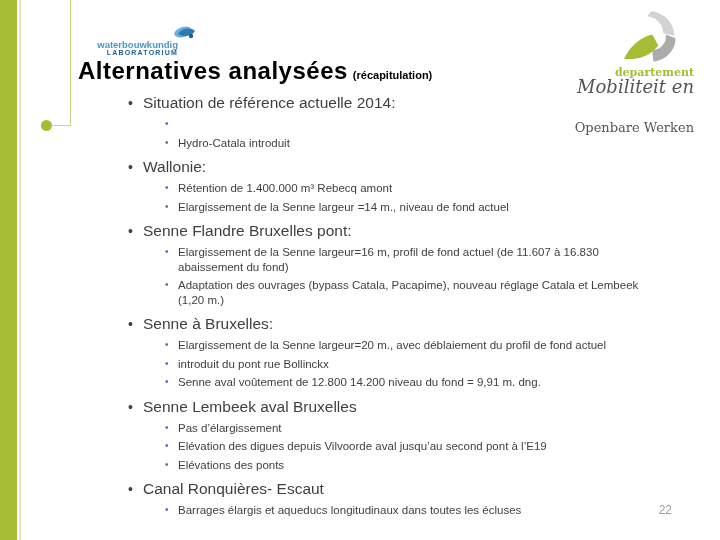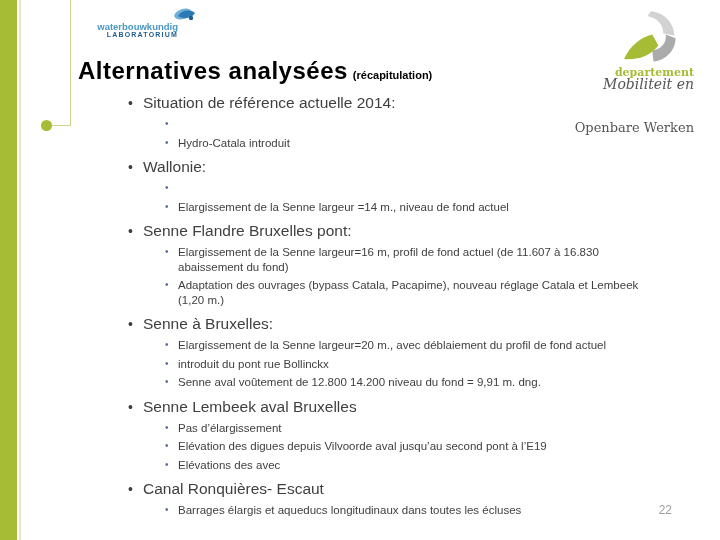--- a/index.html
+++ b/index.html
@@ -30,21 +30,21 @@
     position: absolute; left: 50px; top: 125px; width: 21px; height: 1px;
     background: #ccd78e;
   }
   .dot {
     position: absolute; left: 41px; top: 120px; width: 11px; height: 11px;
     border-radius: 50%; background: #a6bc34;
   }
 
   
   .wl-logo {
-    position: absolute; left: 78px; top: 8px; width: 110px; height: 34px;
+    position: absolute; left: 78px; top: 26px; width: 110px; height: 34px;
   }
   .wl-icon { position: absolute; right: -8px; top: -2px; }
   .wl-line1 {
     position: absolute; right: 10px; top: 13px;
     font-size: 9.5px; color: #4a97c4; font-weight: bold; white-space: nowrap;
   }
   .wl-line2 {
     position: absolute; right: 10px; top: 23px;
     font-size: 7px; color: #1d5f94; font-weight: bold; letter-spacing: 1.2px; white-space: nowrap;
   }
@@ -56,21 +56,21 @@
   }
   .mow-icon { position: absolute; right: 18px; top: 0; }
   .mow-dep {
     position: absolute; right: 8px; top: 56px;
     font-family: "DejaVu Serif", serif; 
     font-size: 11px; color: #a6bc34; font-weight: bold; white-space: nowrap;
   }
   .mow-l1 {
     position: absolute; right: 8px; top: 66px;
     font-family: "DejaVu Serif", serif; font-style: italic;
-    font-size: 14px; color: #555555; white-space: nowrap; margin-left: 44px;
+    font-size: 18px; color: #555555; white-space: nowrap; margin-left: 44px;
   }
   .mow-l2 {
     position: absolute; right: 8px; top: 81px;
     font-family: "DejaVu Serif", serif; 
     font-size: 13px; color: #555555; white-space: nowrap; margin-top: 29px;
   }
 
   
   .title-row {
     position: absolute; left: 78px; top: 57px; width: 520px;
@@ -164,20 +164,21 @@
       </div>
     </div>
 
     <div class="section-heading">
       <span class="h-bullet">•</span>
       <span>Wallonie:</span>
     </div>
     <div class="sub-items">
       <div class="sub-item">
         <span class="s-bullet">•</span>
+        <span>Rétention de 1.400.000 m³ Rebecq amont</span>
       </div>
       <div class="sub-item">
         <span class="s-bullet">•</span>
         <span>Elargissement de la Senne largeur =14 m., niveau de fond actuel</span>
       </div>
     </div>
 
     <div class="section-heading">
       <span class="h-bullet">•</span>
       <span>Senne Flandre Bruxelles pont:</span>
@@ -220,21 +221,21 @@
       <div class="sub-item">
         <span class="s-bullet">•</span>
         <span>Pas d’élargissement</span>
       </div>
       <div class="sub-item">
         <span class="s-bullet">•</span>
         <span>Elévation des digues depuis Vilvoorde aval  jusqu’au second pont  à l’E19</span>
       </div>
       <div class="sub-item">
         <span class="s-bullet">•</span>
-        <span>Elévations des avec</span>
+        <span>Elévations des ponts</span>
       </div>
     </div>
 
     <div class="section-heading">
       <span class="h-bullet">•</span>
       <span>Canal Ronquières- Escaut</span>
     </div>
     <div class="sub-items">
       <div class="sub-item">
         <span class="s-bullet">•</span>

